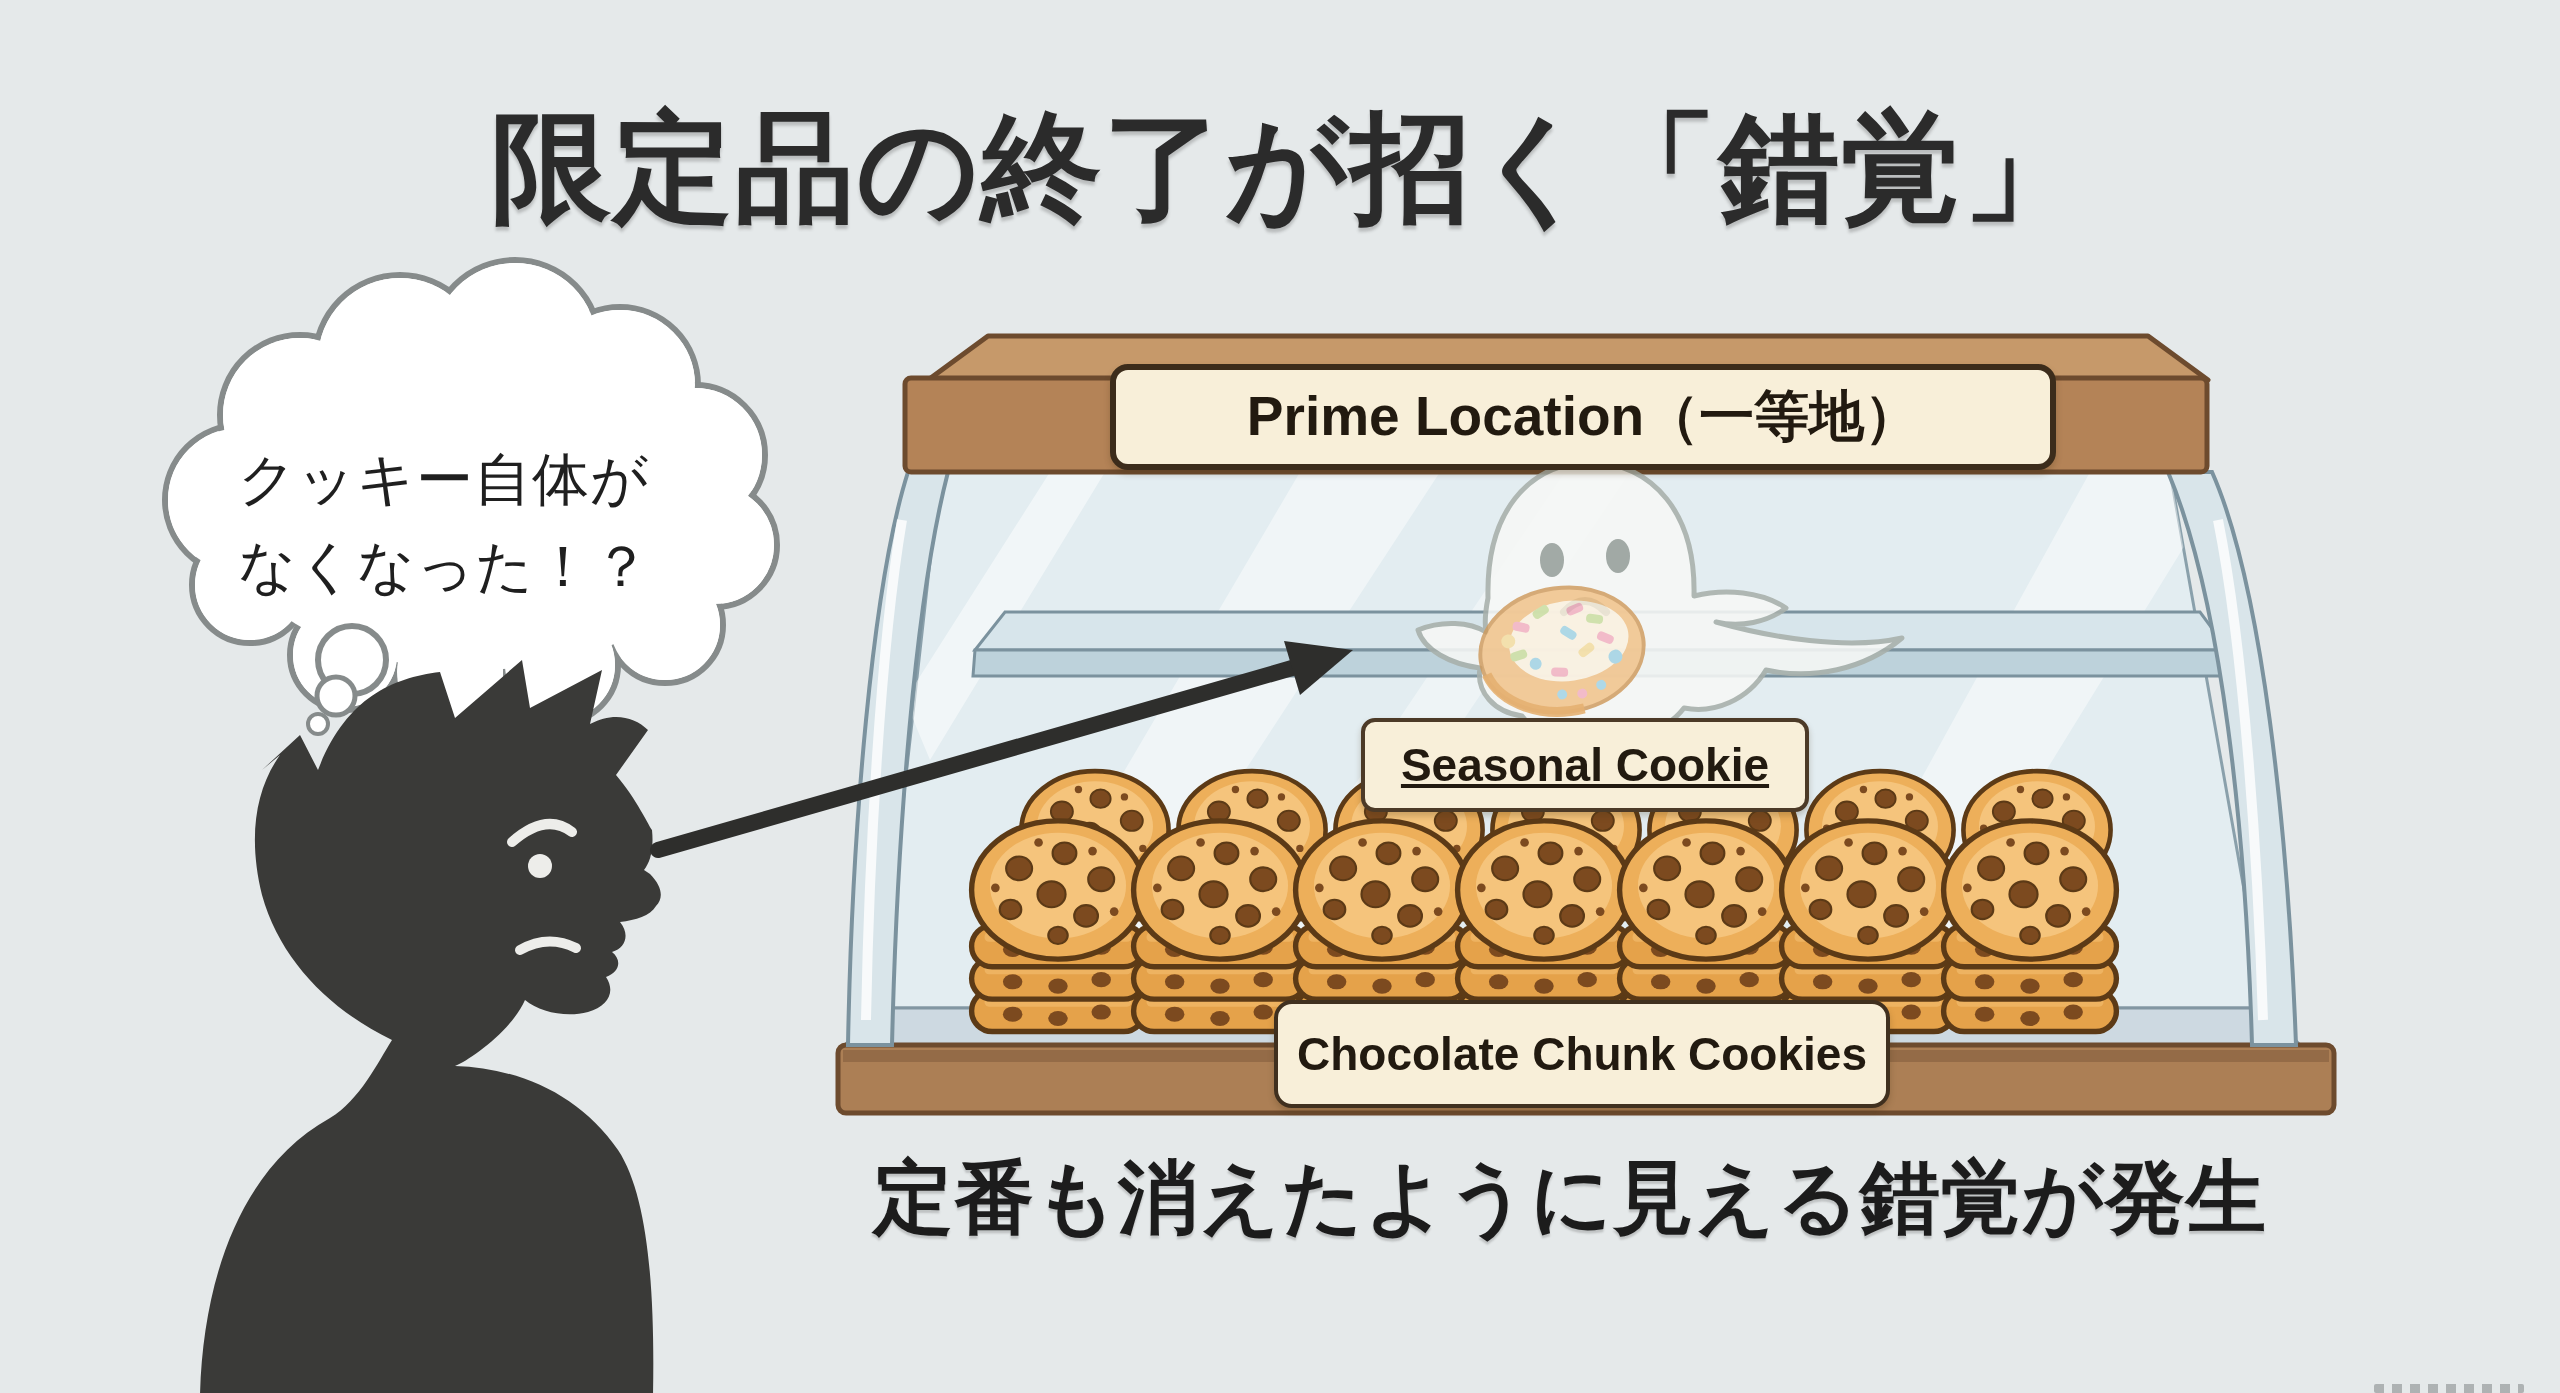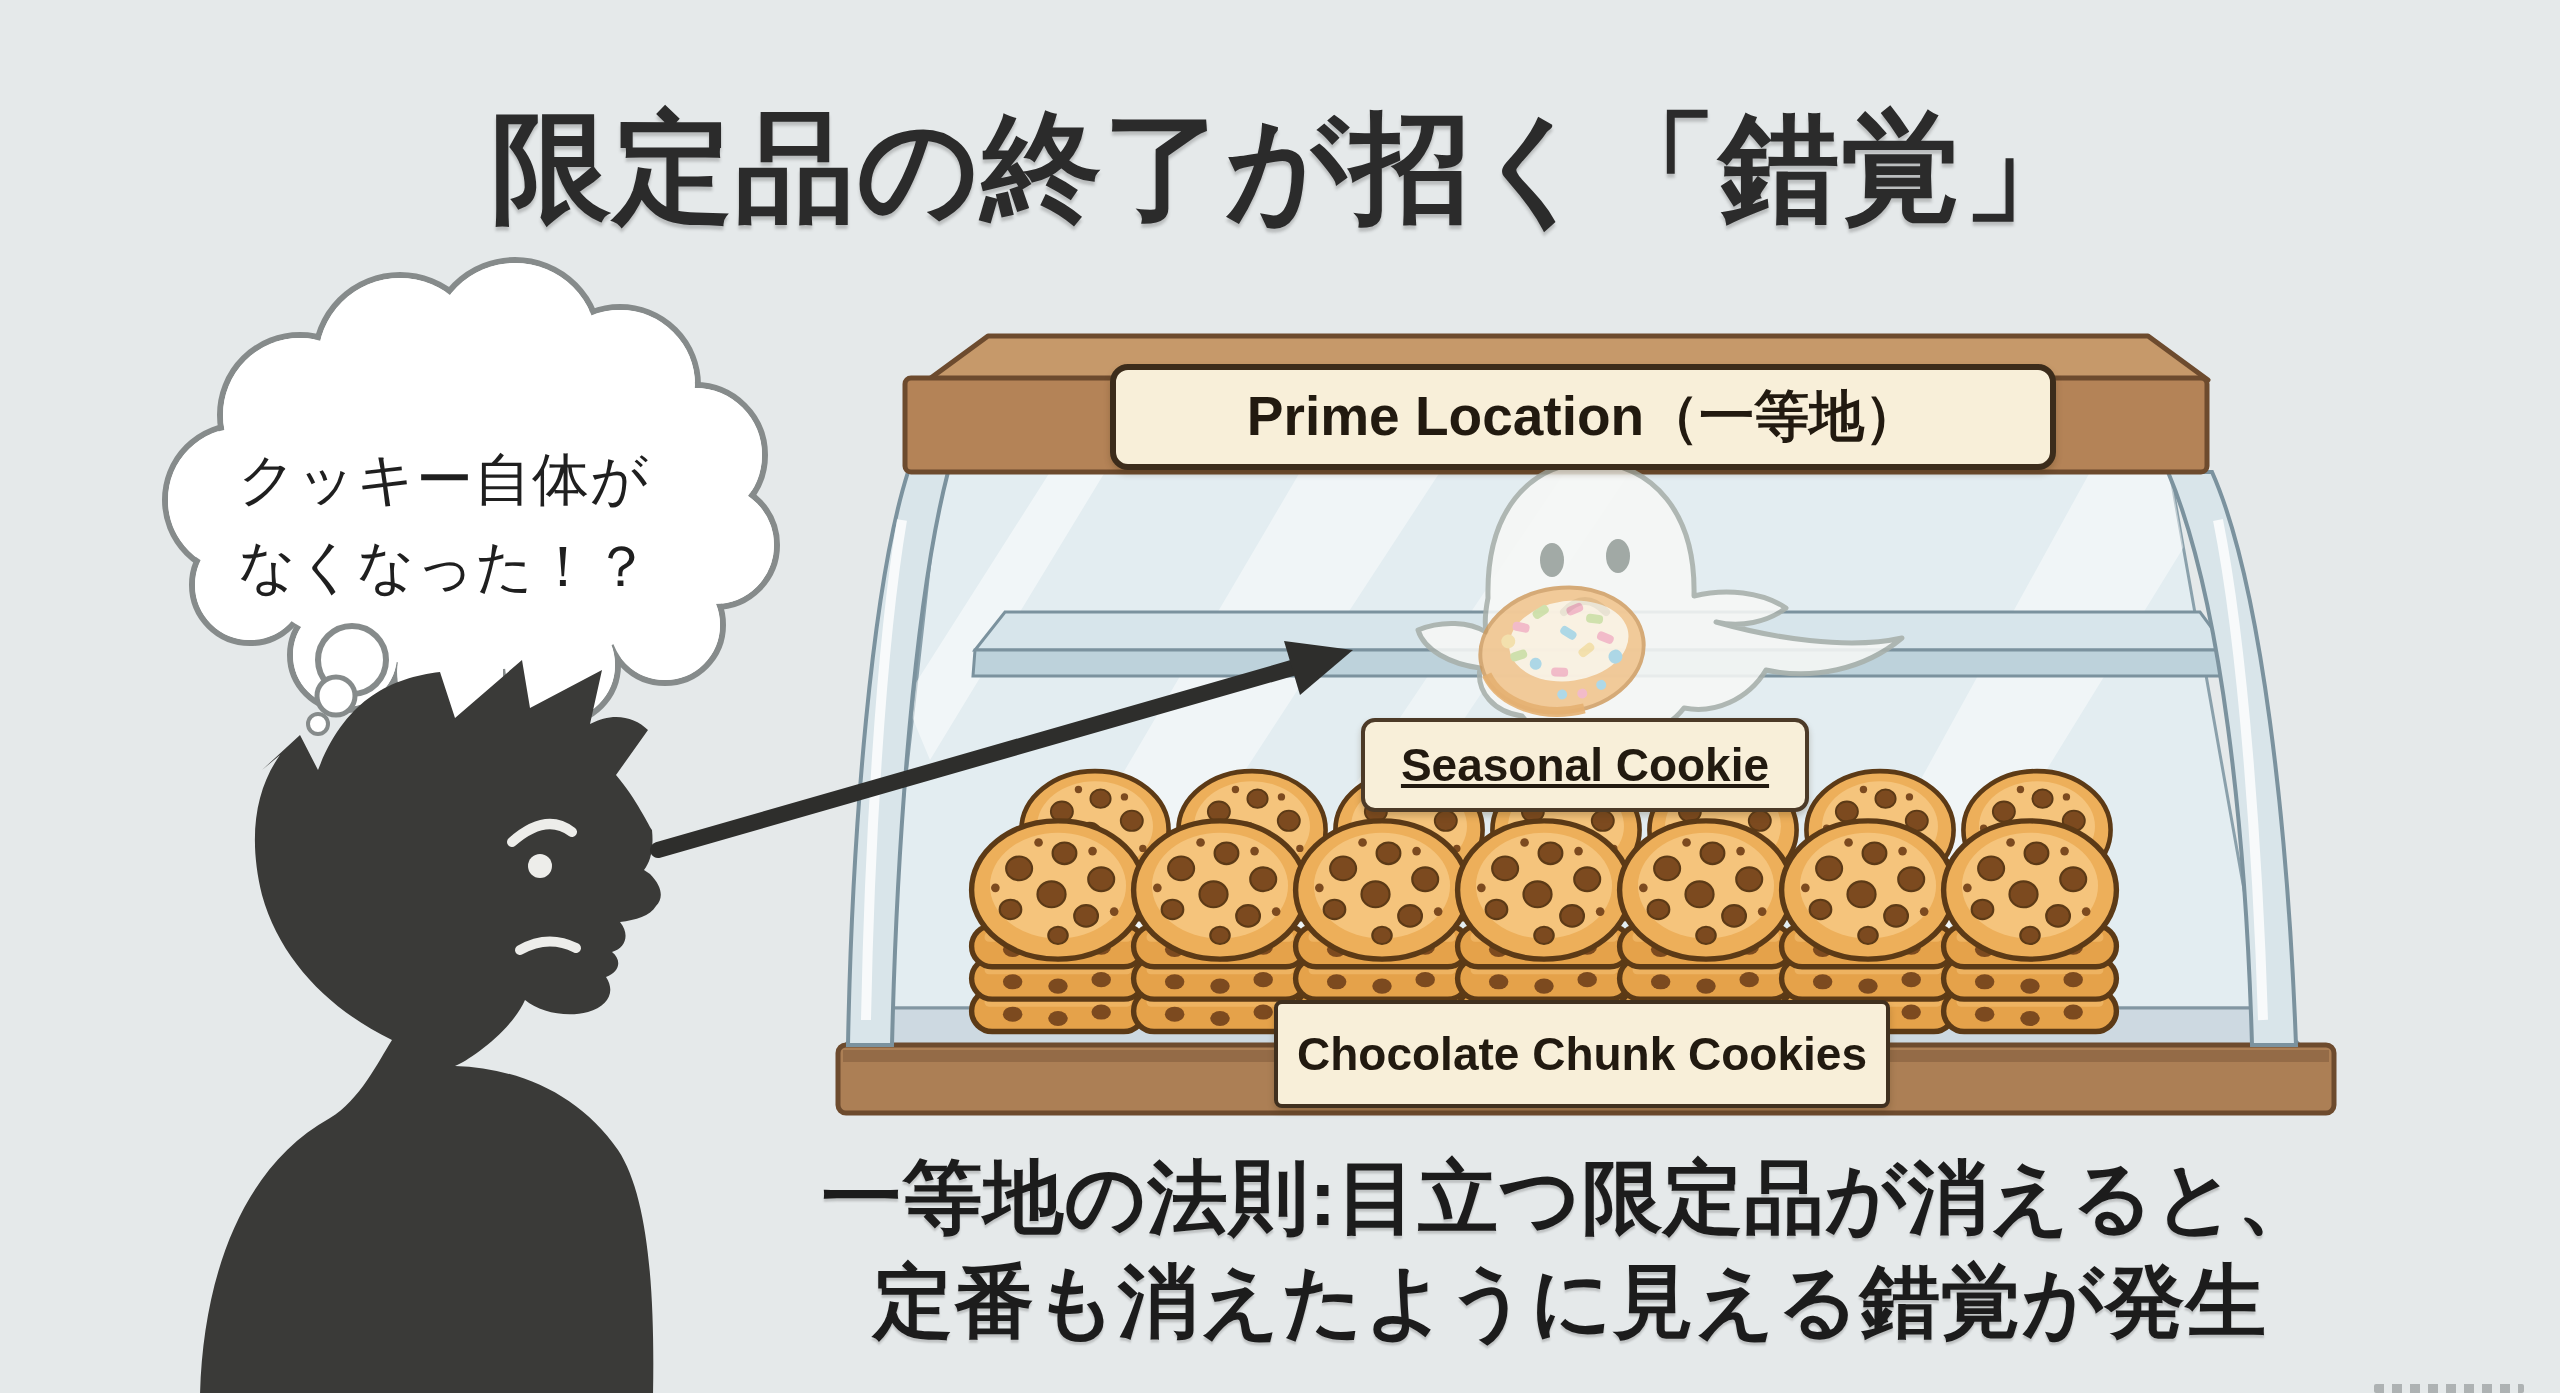--- a/index.html
+++ b/index.html
@@ -21,21 +21,21 @@
   }
   .tag{
     position:absolute;display:flex;align-items:center;justify-content:center;
     background:#f8efd9;border:5px solid #3c2c1b;border-radius:16px;
     color:#221a10;font-weight:800;white-space:nowrap;
     box-shadow:0 4px 6px rgba(70,50,20,.25);
     margin-left:32px;
   }
   .tag.prime{left:1078px;top:364px;width:934px;height:94px;font-size:55px;border-width:6px;border-radius:18px;}
   .tag.seasonal{left:1329px;top:718px;width:440px;height:86px;font-size:46px;border-width:4px;border-color:#4c3a27;border-radius:14px;text-decoration:underline;}
-  .tag.chunk{left:1242px;top:1000px;width:608px;height:100px;font-size:46px;border-width:4px;border-color:#40301f;border-radius:8px;}
+  .tag.chunk{left:1242px;top:1000px;width:608px;height:100px;font-size:46px;border-width:4px;border-color:#40301f;border-radius:18px;}
   .caption{
     position:absolute;left:780px;top:1146px;width:1580px;text-align:center;
     font-size:80px;font-weight:900;color:#1c1c1c;line-height:1.3;
     letter-spacing:1px;text-shadow:0 3px 2px rgba(60,60,60,.22);white-space:nowrap;
   }
   .watermark{
     position:absolute;right:36px;bottom:0;width:150px;height:9px;opacity:.45;
     background:repeating-linear-gradient(90deg,#6a6f70 0 10px,transparent 10px 18px);
     border-radius:2px;
   }
@@ -278,18 +278,17 @@
   <div class="bubble-text">
     <div>クッキー自体が</div>
     <div>なくなった！？</div>
   </div>
 
   <div class="tag prime">Prime Location（一等地）</div>
   <div class="tag seasonal">Seasonal Cookie</div>
   <div class="tag chunk">Chocolate Chunk Cookies</div>
 
   <div class="caption">
-    <div>一等地の法則:目立つ限定品が消えると、</div>
     <div>定番も消えたように見える錯覚が発生</div>
   </div>
 
   <div class="watermark"></div>
 </div>
 
 </body></html>

